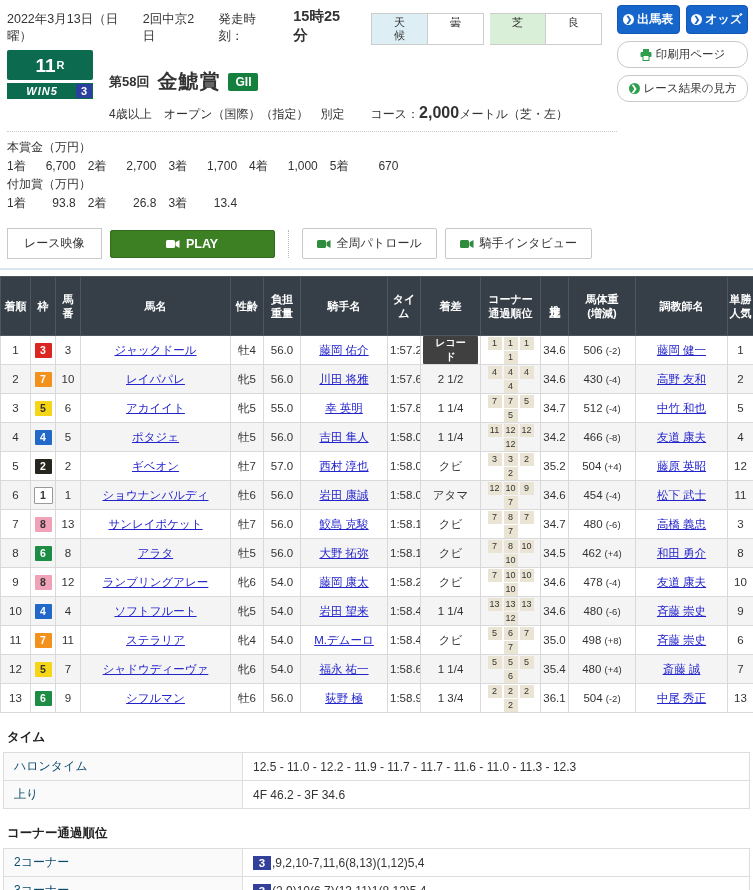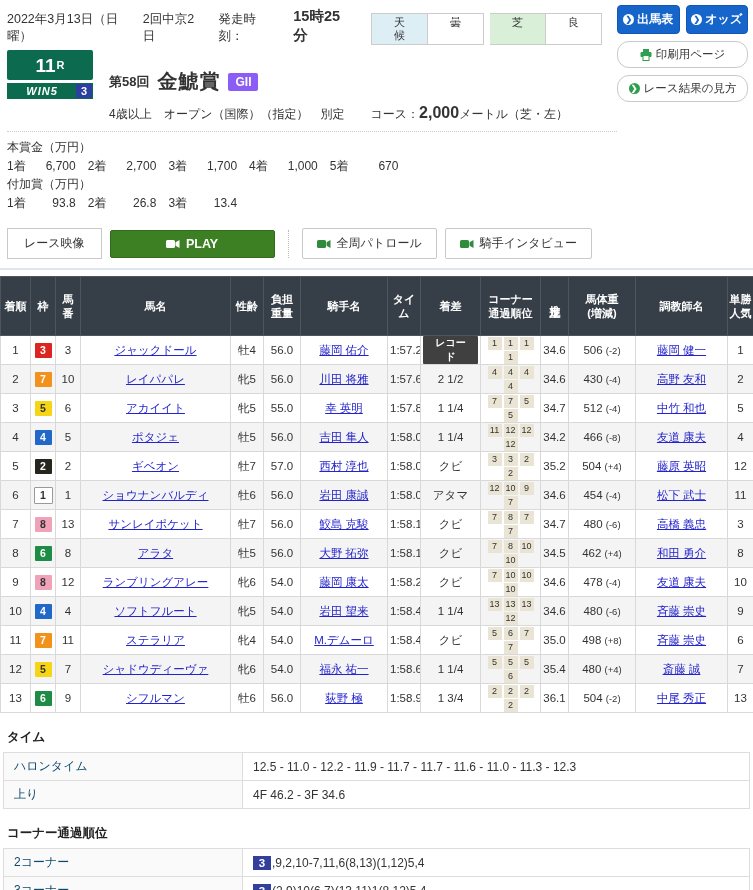--- a/index.html
+++ b/index.html
@@ -30,21 +30,21 @@
   .race-left{width:92px;flex:none;}
   .race-no{width:86px;height:30px;background:#0c6b4f;color:#fff;border-radius:2px;display:flex;align-items:center;justify-content:center;font-weight:bold;font-size:19px;line-height:1;}
   .race-no .sub{font-size:11px;margin-left:1px;}
   .win5-box{margin-top:3px;width:86px;height:16px;display:flex;border:1px solid #0c6b4f;box-sizing:border-box;}
   .win5-text{flex:1;background:#0c6b4f;color:#fff;font-style:italic;font-weight:bold;font-size:11px;text-align:center;line-height:14px;letter-spacing:1px;}
   .win5-num{width:16px;background:#2b3f9e;color:#fff;font-weight:bold;font-size:11px;text-align:center;line-height:14px;}
   .race-main{flex:1;padding-left:10px;margin-top:18px;}
   .race-title-line{display:flex;align-items:center;gap:8px;}
   .race-round{font-size:13px;font-weight:bold;}
   .race-title{font-size:20px;font-weight:bold;letter-spacing:1px;}
-  .grade-badge{background:#8b5cf6;color:#fff;font-weight:bold;font-size:12px;padding:2px 7px;border-radius:2px;}
+  .grade-badge{background:#15803d;color:#fff;font-weight:bold;font-size:12px;padding:2px 7px;border-radius:2px;}
   .race-cond{margin-top:9px;font-size:12px;}
   .cond-gap{display:inline-block;width:26px;}
   .course-num{font-weight:bold;font-size:16px;}
   .sep-dotted{border-top:1px dotted #ccc;width:610px;margin:8px 0 0 7px;}
 
   
   .prize{padding:6px 7px 8px 7px;line-height:1.55;}
   .prize-row{display:flex;align-items:flex-start;flex-direction:column;}
   .prize-label{width:92px;flex:none;}
   .prize-item{display:inline-flex;align-items:baseline;margin-right:4px;}

